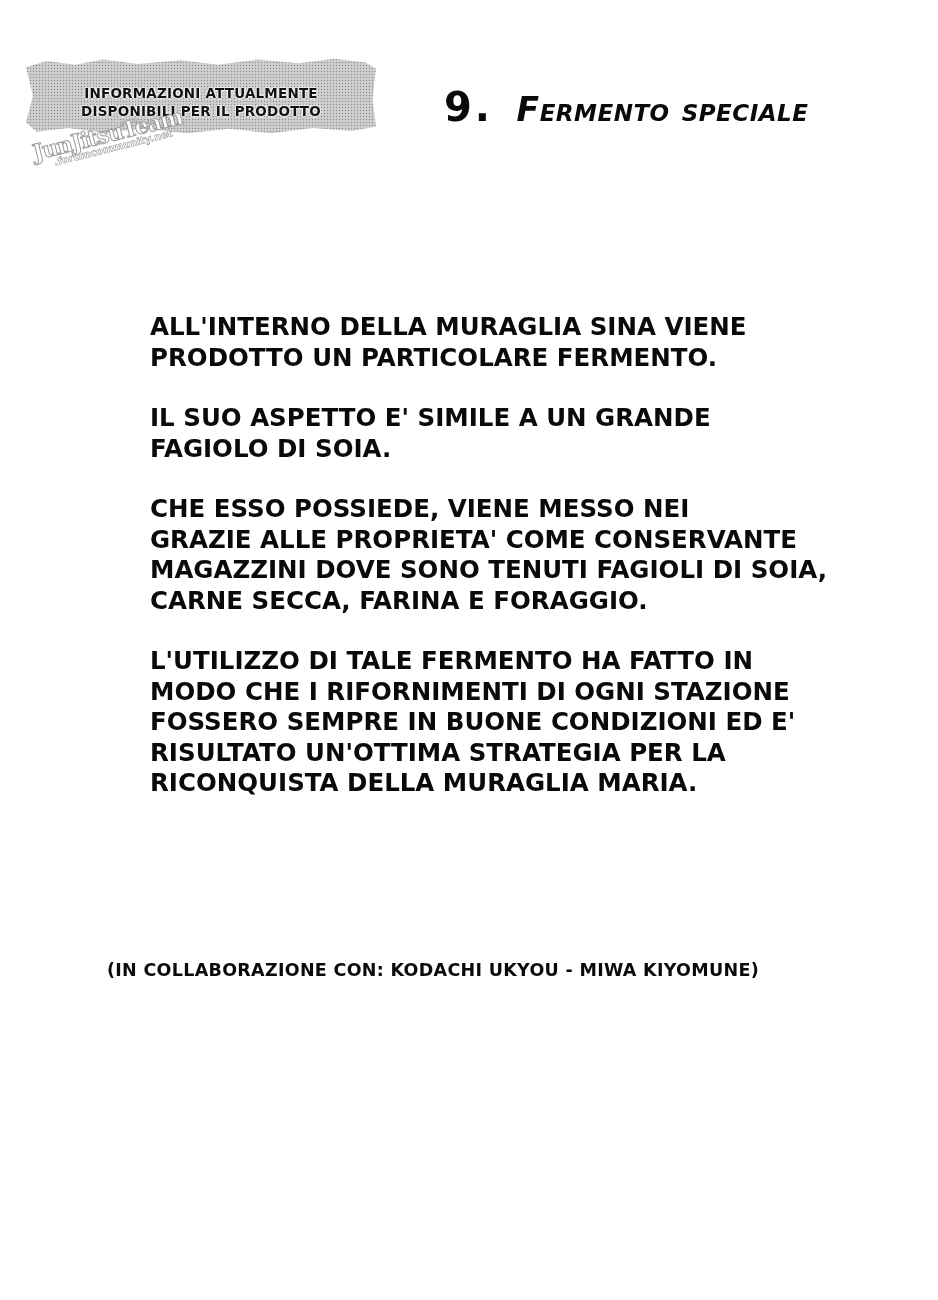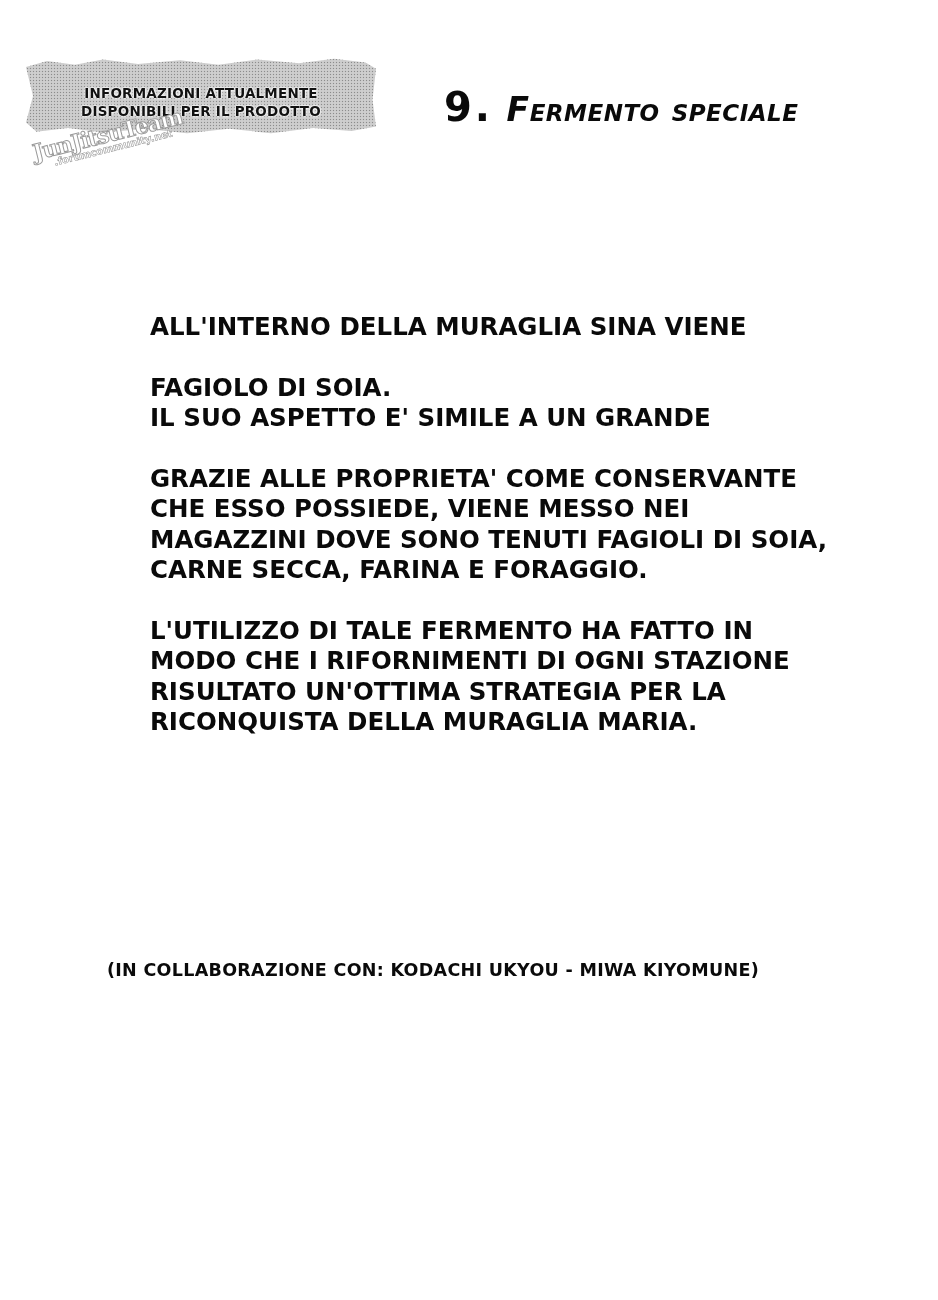--- a/index.html
+++ b/index.html
@@ -30,21 +30,21 @@
   }
   .watermark .wm-main { font-family: "DejaVu Serif", serif; font-weight: bold; font-size: 22px; letter-spacing: -1px; display:block; }
   .watermark .wm-sub { font-family: "DejaVu Sans", sans-serif; font-size: 10px; font-weight: bold; display:block; margin-left: 18px; margin-top: -4px; -webkit-text-stroke: 0.6px #9a9a9a; }
 
   .title {
     position: absolute; left: 444px; top: 84px; white-space: nowrap;
     font-weight: bold; color: #0a0a0a;
   }
   .title .num { font-family: "DejaVu Sans", sans-serif; font-size: 40px; letter-spacing: 3px; }
   .title .name { font-family: "DejaVu Sans", sans-serif; font-style: italic; font-size: 33px;
-                 font-variant: small-caps; letter-spacing: 0.5px; margin-left: 8px; }
+                 font-variant: small-caps; letter-spacing: 0.5px; margin-left: 18px; }
 
   .body-text {
     position: absolute; left: 107px; top: 312px; width: 740px;
     font-family: "DejaVu Sans", sans-serif; font-weight: bold; font-size: 24.5px;
     line-height: 30.5px; color: #0a0a0a; text-transform: uppercase; margin-left: 43px;
   }
   .body-text p { margin: 0 0 30px 0; }
   .body-text .line { display: block; white-space: nowrap; }
 
   .credit {
@@ -68,32 +68,34 @@
 </div>
 
 <div class="title">
   <span class="num">9.</span>
   <span class="name">Fermento speciale</span>
 </div>
 
 <div class="body-text">
   <p>
     <span class="line">ALL'INTERNO DELLA MURAGLIA SINA VIENE</span>
+    <span class="line">PRODOTTO UN PARTICOLARE FERMENTO.</span>
   </p>
   <p>
+    <span class="line">IL SUO ASPETTO E' SIMILE A UN GRANDE</span>
     <span class="line">FAGIOLO DI SOIA.</span>
-    <span class="line">IL SUO ASPETTO E' SIMILE A UN GRANDE</span>
   </p>
   <p>
+    <span class="line">CHE ESSO POSSIEDE, VIENE MESSO NEI</span>
     <span class="line">GRAZIE ALLE PROPRIETA' COME CONSERVANTE</span>
-    <span class="line">CHE ESSO POSSIEDE, VIENE MESSO NEI</span>
     <span class="line">MAGAZZINI DOVE SONO TENUTI FAGIOLI DI SOIA,</span>
     <span class="line">CARNE SECCA, FARINA E FORAGGIO.</span>
   </p>
   <p>
     <span class="line">L'UTILIZZO DI TALE FERMENTO HA FATTO IN</span>
     <span class="line">MODO CHE I RIFORNIMENTI DI OGNI STAZIONE</span>
+    <span class="line">FOSSERO SEMPRE IN BUONE CONDIZIONI ED E'</span>
     <span class="line">RISULTATO UN'OTTIMA STRATEGIA PER LA</span>
     <span class="line">RICONQUISTA DELLA MURAGLIA MARIA.</span>
   </p>
 </div>
 
 <div class="credit">(IN COLLABORAZIONE CON: KODACHI UKYOU - MIWA KIYOMUNE)</div>
 
 </body></html>

